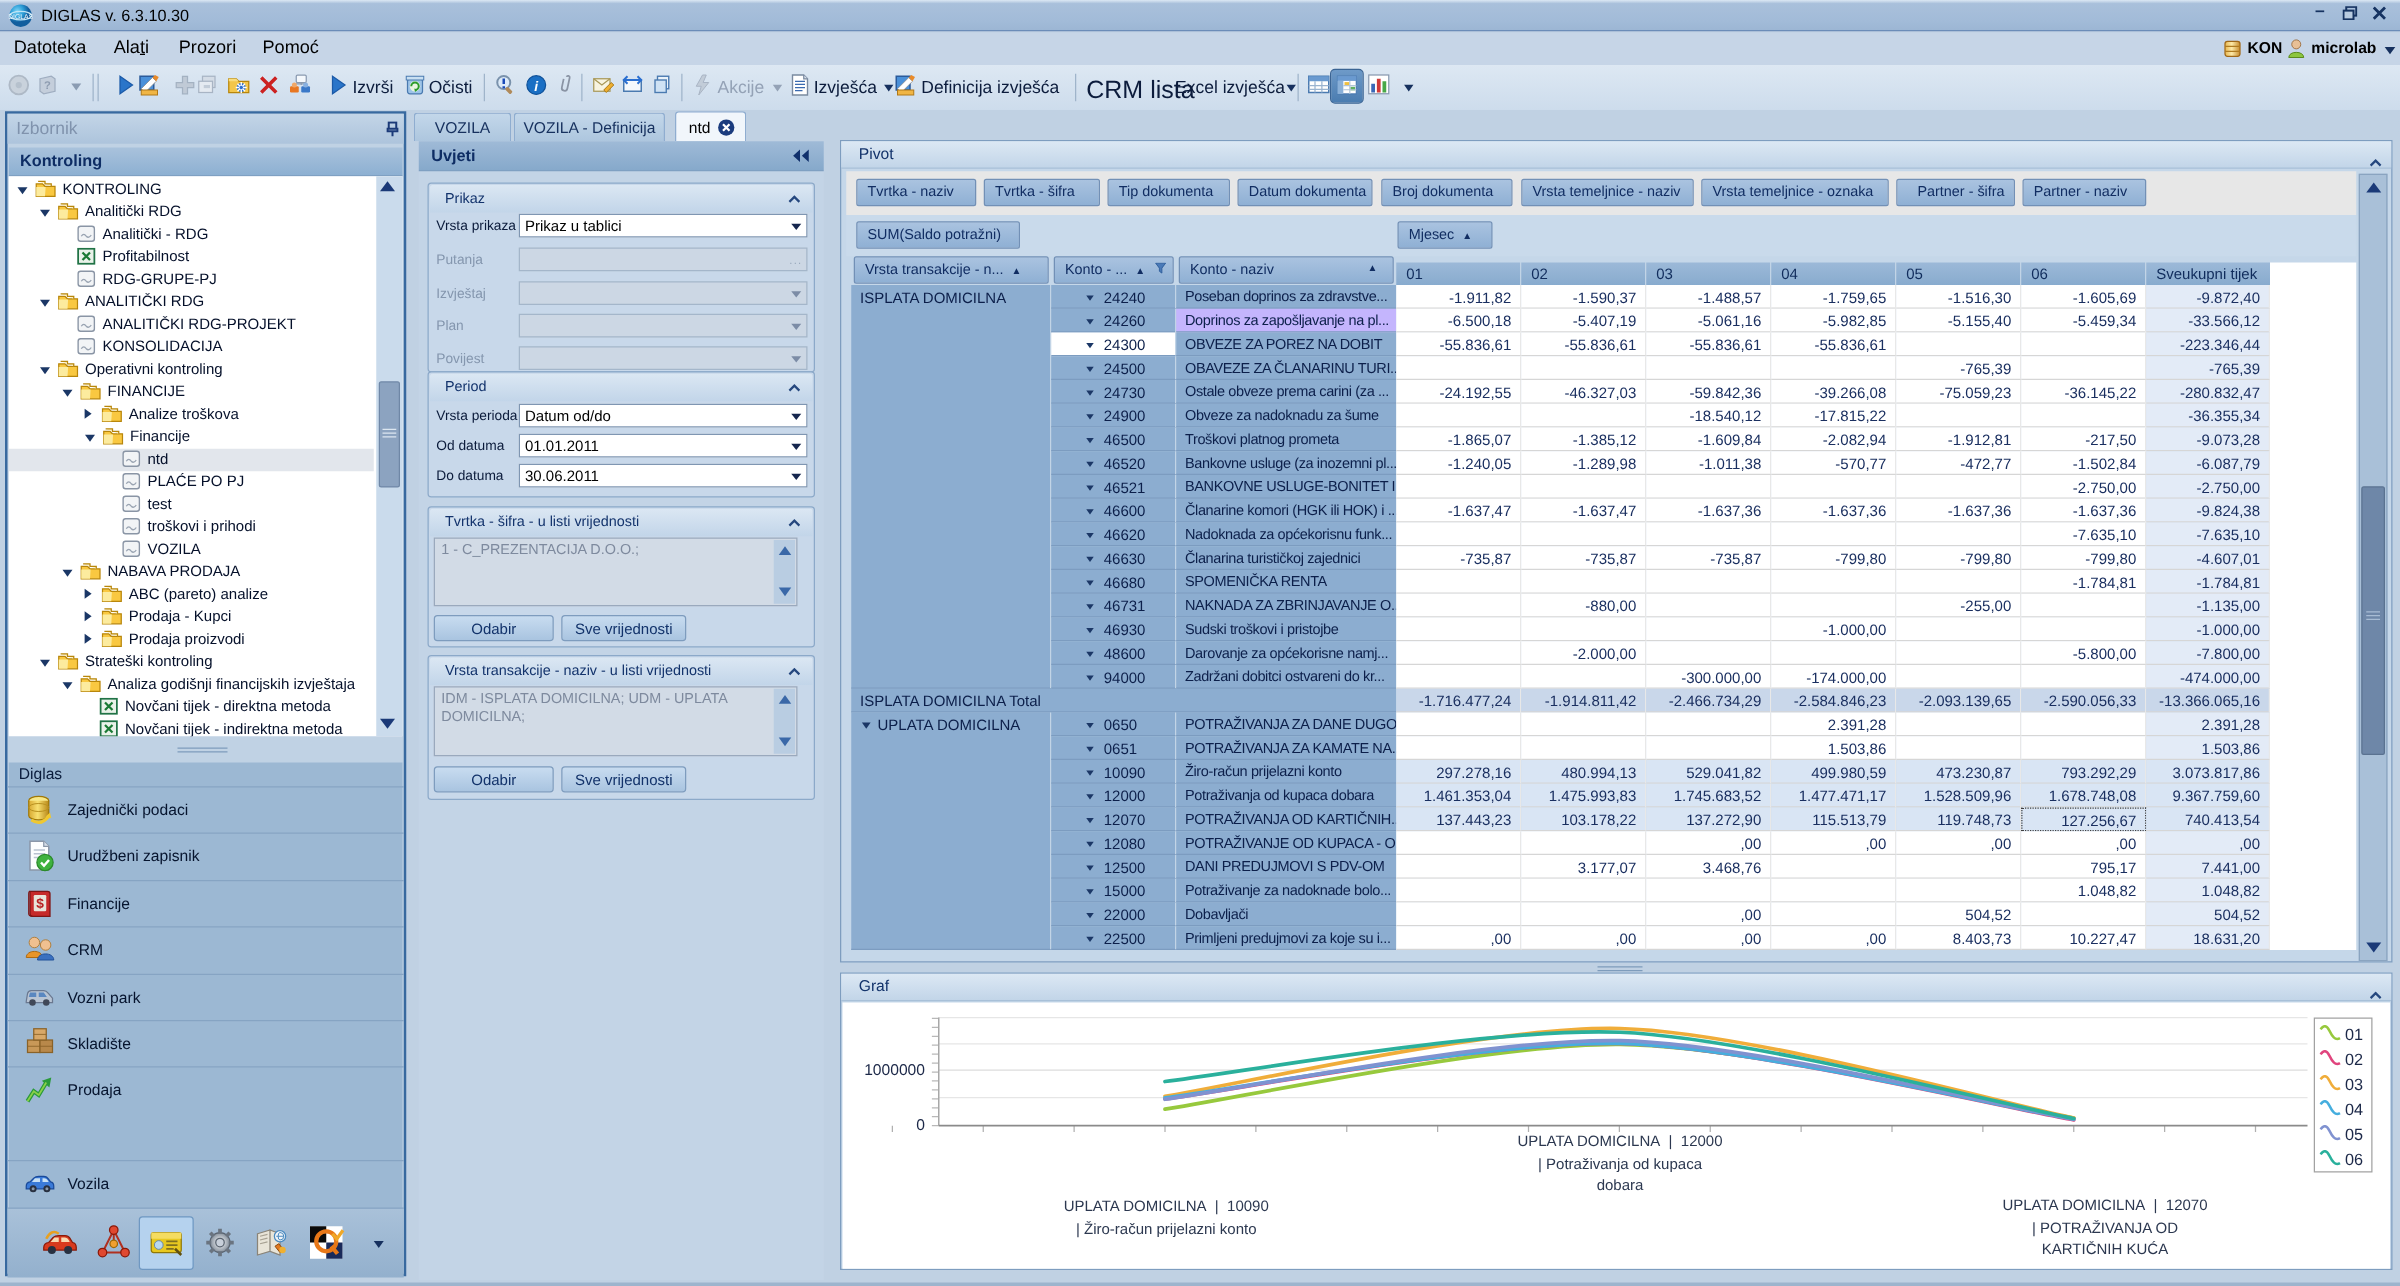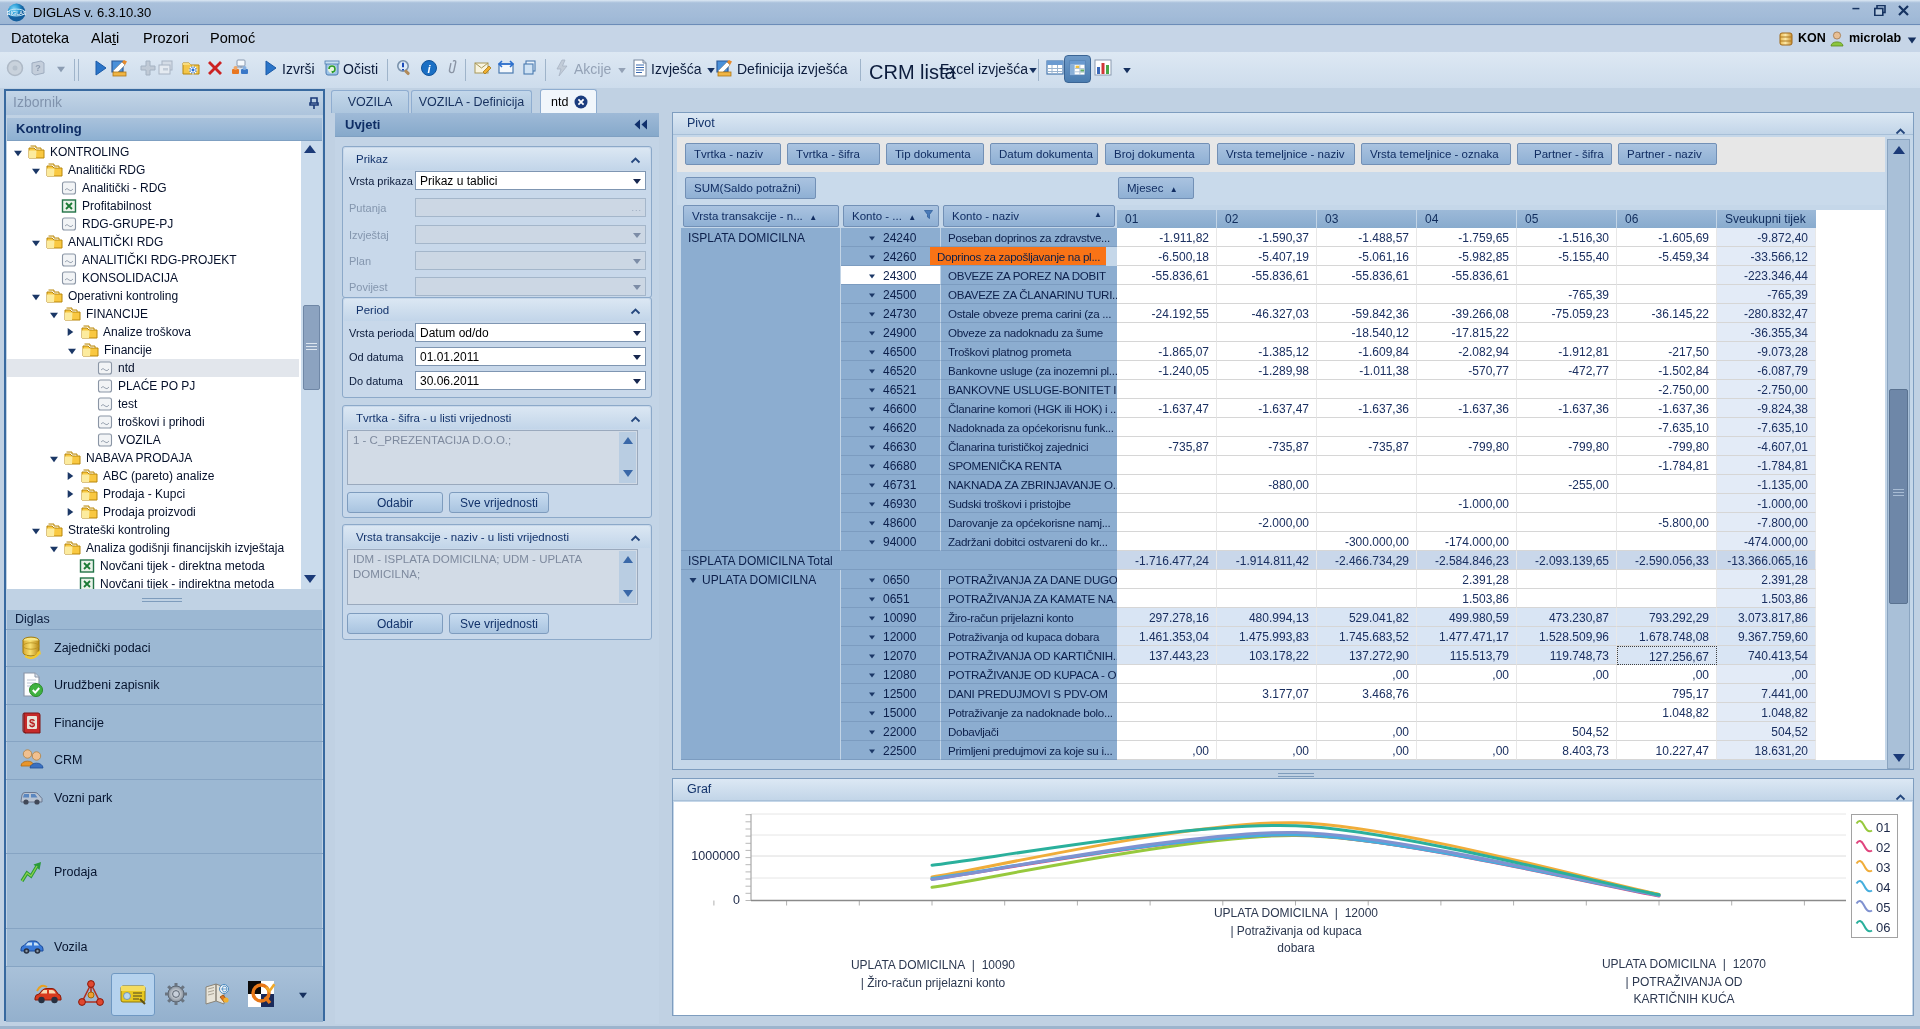--- a/index.html
+++ b/index.html
@@ -388,20 +388,29 @@
     </div>
     <div class="nav-item" style="top:688px;height:37px;">
       <span class="abs" style="left:13px;top:5px;"><svg width="26" height="26" viewBox="0 0 26 26">
           <path d="M2,16 L3,10 Q3.5,7.5 6,7.5 L16,7.5 Q18,7.5 19.5,9.5 L23,13.5 L23,17 L2,17 Z" fill="#b8c4d4" stroke="#6a7890" stroke-width="1"></path>
           <path d="M5,9 L10,9 L10,12.5 L4,12.5 Z M12,9 L16,9 L18.5,12.5 L12,12.5 Z" fill="#5a87c0"></path>
           <circle cx="7" cy="17" r="2.6" fill="#404858"></circle>
           <circle cx="18" cy="17" r="2.6" fill="#404858"></circle>
         </svg></span>
       <span class="abs" style="left:48px;top:11px;font-size:12.5px;color:#06142e;">Vozni park</span>
     </div>
+    <div class="nav-item" style="top:725px;height:37px;">
+      <span class="abs" style="left:13px;top:5px;"><svg width="26" height="26" viewBox="0 0 26 26">
+          <rect x="3" y="10" width="10" height="10" fill="#c89858" stroke="#8a6228" stroke-width="1"></rect>
+          <rect x="13" y="10" width="10" height="10" fill="#b8884a" stroke="#8a6228" stroke-width="1"></rect>
+          <rect x="8" y="1" width="10" height="9" fill="#d8a868" stroke="#8a6228" stroke-width="1"></rect>
+          <path d="M8,5.5 h10 M3,15 h10 M13,15 h10" stroke="#8a6228" stroke-width=".7"></path>
+        </svg></span>
+      <span class="abs" style="left:48px;top:11px;font-size:12.5px;color:#06142e;">Skladište</span>
+    </div>
     <div class="nav-item" style="top:762px;height:37px;">
       <span class="abs" style="left:13px;top:5px;"><svg width="26" height="26" viewBox="0 0 26 26">
           <path d="M3,22 L8,14 L12,17 L18,7" fill="none" stroke="#2a9a3a" stroke-width="3.4"></path>
           <path d="M14.5,5.5 L22,3 L20.5,11 Z" fill="#2a9a3a"></path>
           <path d="M3,22 L8,14 L12,17 L18,7" fill="none" stroke="#8ad048" stroke-width="1.4"></path>
         </svg></span>
       <span class="abs" style="left:48px;top:11px;font-size:12.5px;color:#06142e;">Prodaja</span>
     </div>
     <div class="nav-item" style="top:837px;height:37px;">
       <span class="abs" style="left:13px;top:5px;"><svg width="26" height="26" viewBox="0 0 26 26">
@@ -570,21 +579,21 @@
     <div class="abs" style="left:744px;top:97px;width:100px;height:18px;background:linear-gradient(#9cb9d8,#88abce);border-right:1px solid #c2d4e6;font-size:12px;color:#102c5c;padding:2px 0 0 8px;">04</div>
     <div class="abs" style="left:844px;top:97px;width:100px;height:18px;background:linear-gradient(#9cb9d8,#88abce);border-right:1px solid #c2d4e6;font-size:12px;color:#102c5c;padding:2px 0 0 8px;">05</div>
     <div class="abs" style="left:944px;top:97px;width:100px;height:18px;background:linear-gradient(#9cb9d8,#88abce);border-right:1px solid #c2d4e6;font-size:12px;color:#102c5c;padding:2px 0 0 8px;">06</div>
     <div class="abs" style="left:1044px;top:97px;width:99px;height:18px;background:linear-gradient(#9cb9d8,#88abce);font-size:12px;color:#102c5c;padding:2px 0 0 8px;">Sveukupni tijek</div>
     <div class="abs" style="left:8px;top:115px;width:160px;height:323px;background:#8cadd0;border-bottom:1px solid #7c9cc0;border-right:1px solid #c2d4e6;font-size:12px;color:#0c1f4a;padding:3px 0 0 7px;">ISPLATA DOMICILNA</div>
     <div class="abs" style="left:8px;top:438px;width:436px;height:19px;background:#8cadd0;border-bottom:1px solid #7c9cc0;font-size:12px;color:#0c1f4a;padding:3px 0 0 7px;">ISPLATA DOMICILNA Total</div>
     <div class="abs" style="left:8px;top:457px;width:160px;height:190px;background:#8cadd0;border-bottom:1px solid #7c9cc0;border-right:1px solid #c2d4e6;font-size:12px;color:#0c1f4a;padding:3px 0 0 7px;"><span class="tri-d" style="transform:scale(.7);margin-right:4px;"></span>UPLATA DOMICILNA</div>
     <div class="abs" style="left:168px;top:115px;width:100px;height:19px;background:#8cadd0;border-bottom:1px solid #7c9cc0;border-right:1px solid #c2d4e6;font-size:12px;color:#0c1f4a;padding:3px 0 0 0;"><span class="tri-d" style="transform:scale(.6);margin-left:26px;margin-right:6px;"></span>24240</div>
     <div class="abs" style="left:268px;top:115px;width:176px;height:19px;background:#8cadd0;border-bottom:1px solid #7c9cc0;font-size:11.6px;letter-spacing:-0.3px;color:#0c1f4a;padding:3px 0 0 7px;white-space:nowrap;overflow:hidden;">Poseban doprinos za zdravstve...</div>
     <div class="abs" style="left:168px;top:134px;width:100px;height:19px;background:#8cadd0;border-bottom:1px solid #7c9cc0;border-right:1px solid #c2d4e6;font-size:12px;color:#0c1f4a;padding:3px 0 0 0;"><span class="tri-d" style="transform:scale(.6);margin-left:26px;margin-right:6px;"></span>24260</div>
-    <div class="abs" style="left:257px;top:134px;width:176px;height:19px;background:#f97316;border-bottom:1px solid #7c9cc0;font-size:11.6px;letter-spacing:-0.3px;color:#0c1f4a;padding:3px 0 0 7px;white-space:nowrap;overflow:hidden;">Doprinos za zapošljavanje na pl...</div>
+    <div class="abs" style="left:268px;top:134px;width:176px;height:19px;background:#c4b5fd;border-bottom:1px solid #7c9cc0;font-size:11.6px;letter-spacing:-0.3px;color:#0c1f4a;padding:3px 0 0 7px;white-space:nowrap;overflow:hidden;">Doprinos za zapošljavanje na pl...</div>
     <div class="abs" style="left:168px;top:153px;width:100px;height:19px;background:#ffffff;border-bottom:1px solid #7c9cc0;border-right:1px solid #c2d4e6;font-size:12px;color:#0c1f4a;padding:3px 0 0 0;"><span class="tri-d" style="transform:scale(.6);margin-left:26px;margin-right:6px;"></span>24300</div>
     <div class="abs" style="left:268px;top:153px;width:176px;height:19px;background:#8cadd0;border-bottom:1px solid #7c9cc0;font-size:11.6px;letter-spacing:-0.3px;color:#0c1f4a;padding:3px 0 0 7px;white-space:nowrap;overflow:hidden;">OBVEZE ZA POREZ NA DOBIT</div>
     <div class="abs" style="left:168px;top:172px;width:100px;height:19px;background:#8cadd0;border-bottom:1px solid #7c9cc0;border-right:1px solid #c2d4e6;font-size:12px;color:#0c1f4a;padding:3px 0 0 0;"><span class="tri-d" style="transform:scale(.6);margin-left:26px;margin-right:6px;"></span>24500</div>
     <div class="abs" style="left:268px;top:172px;width:176px;height:19px;background:#8cadd0;border-bottom:1px solid #7c9cc0;font-size:11.6px;letter-spacing:-0.3px;color:#0c1f4a;padding:3px 0 0 7px;white-space:nowrap;overflow:hidden;">OBAVEZE ZA ČLANARINU TURI...</div>
     <div class="abs" style="left:168px;top:191px;width:100px;height:19px;background:#8cadd0;border-bottom:1px solid #7c9cc0;border-right:1px solid #c2d4e6;font-size:12px;color:#0c1f4a;padding:3px 0 0 0;"><span class="tri-d" style="transform:scale(.6);margin-left:26px;margin-right:6px;"></span>24730</div>
     <div class="abs" style="left:268px;top:191px;width:176px;height:19px;background:#8cadd0;border-bottom:1px solid #7c9cc0;font-size:11.6px;letter-spacing:-0.3px;color:#0c1f4a;padding:3px 0 0 7px;white-space:nowrap;overflow:hidden;">Ostale obveze prema carini (za ...</div>
     <div class="abs" style="left:168px;top:210px;width:100px;height:19px;background:#8cadd0;border-bottom:1px solid #7c9cc0;border-right:1px solid #c2d4e6;font-size:12px;color:#0c1f4a;padding:3px 0 0 0;"><span class="tri-d" style="transform:scale(.6);margin-left:26px;margin-right:6px;"></span>24900</div>
     <div class="abs" style="left:268px;top:210px;width:176px;height:19px;background:#8cadd0;border-bottom:1px solid #7c9cc0;font-size:11.6px;letter-spacing:-0.3px;color:#0c1f4a;padding:3px 0 0 7px;white-space:nowrap;overflow:hidden;">Obveze za nadoknadu za šume</div>
     <div class="abs" style="left:168px;top:229px;width:100px;height:19px;background:#8cadd0;border-bottom:1px solid #7c9cc0;border-right:1px solid #c2d4e6;font-size:12px;color:#0c1f4a;padding:3px 0 0 0;"><span class="tri-d" style="transform:scale(.6);margin-left:26px;margin-right:6px;"></span>46500</div>
     <div class="abs" style="left:268px;top:229px;width:176px;height:19px;background:#8cadd0;border-bottom:1px solid #7c9cc0;font-size:11.6px;letter-spacing:-0.3px;color:#0c1f4a;padding:3px 0 0 7px;white-space:nowrap;overflow:hidden;">Troškovi platnog prometa</div>

